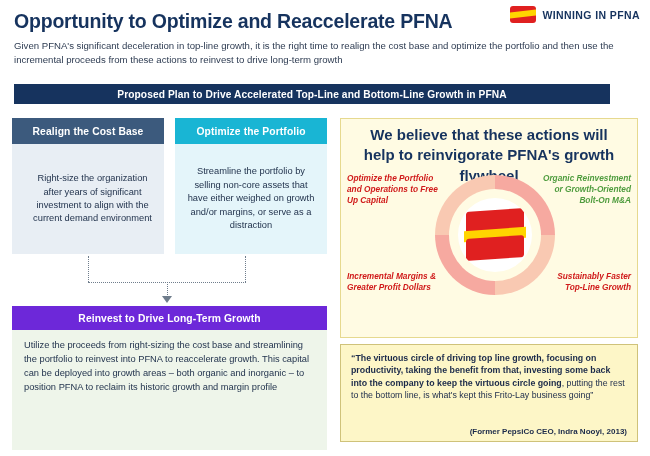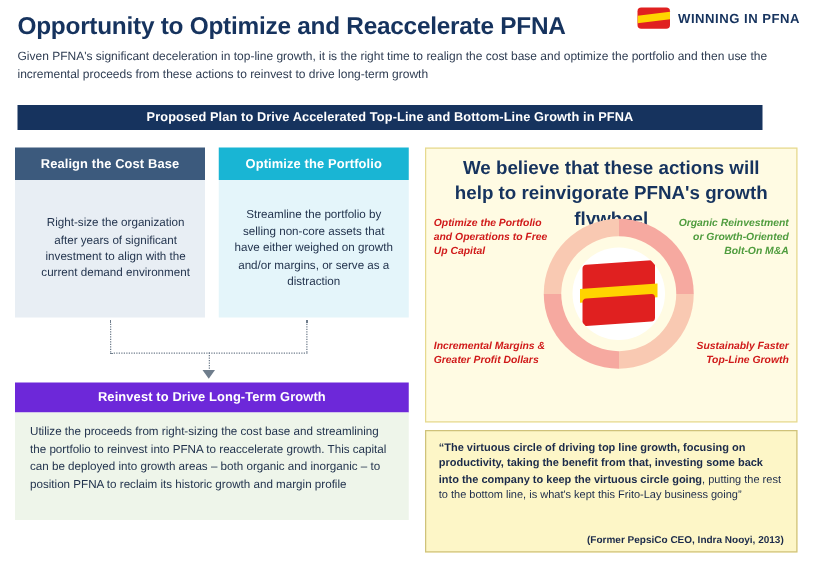--- a/index.html
+++ b/index.html
@@ -179,21 +179,21 @@
     position: absolute;
     left: 12px;
     top: 306px;
     width: 315px;
   }
   .card-reinvest .cap {
     height: 24px;
     background: #6d28d9;
   }
   .card-reinvest .body-box {
-    height: 86px;
+    height: 120px;
     background: #eef5ea;
     text-align: left;
     font-size: 9.3px;
     line-height: 1.5;
     align-items: flex-start;
     padding: 9px 12px;
   }
 
   
   .flywheel {

